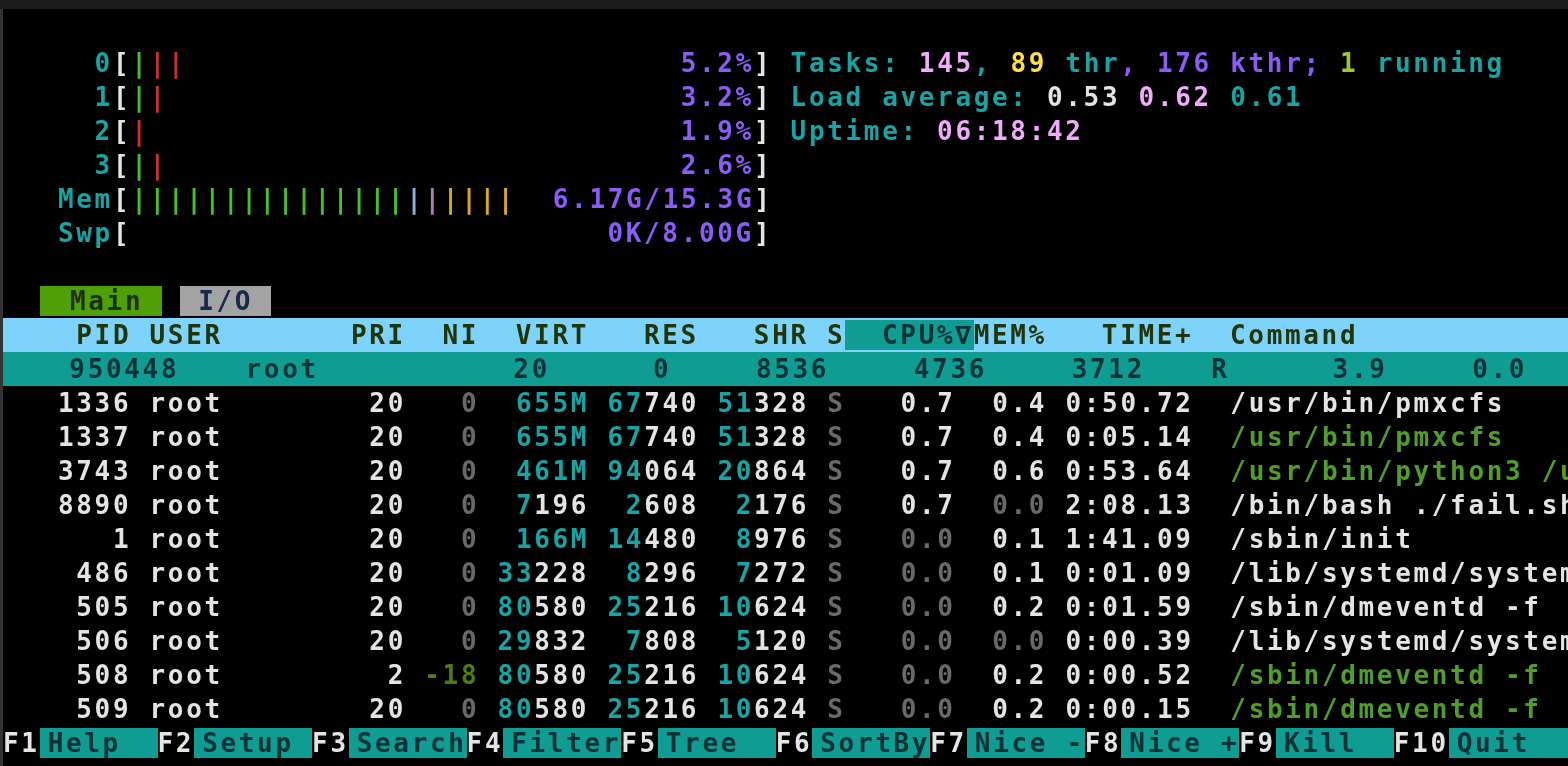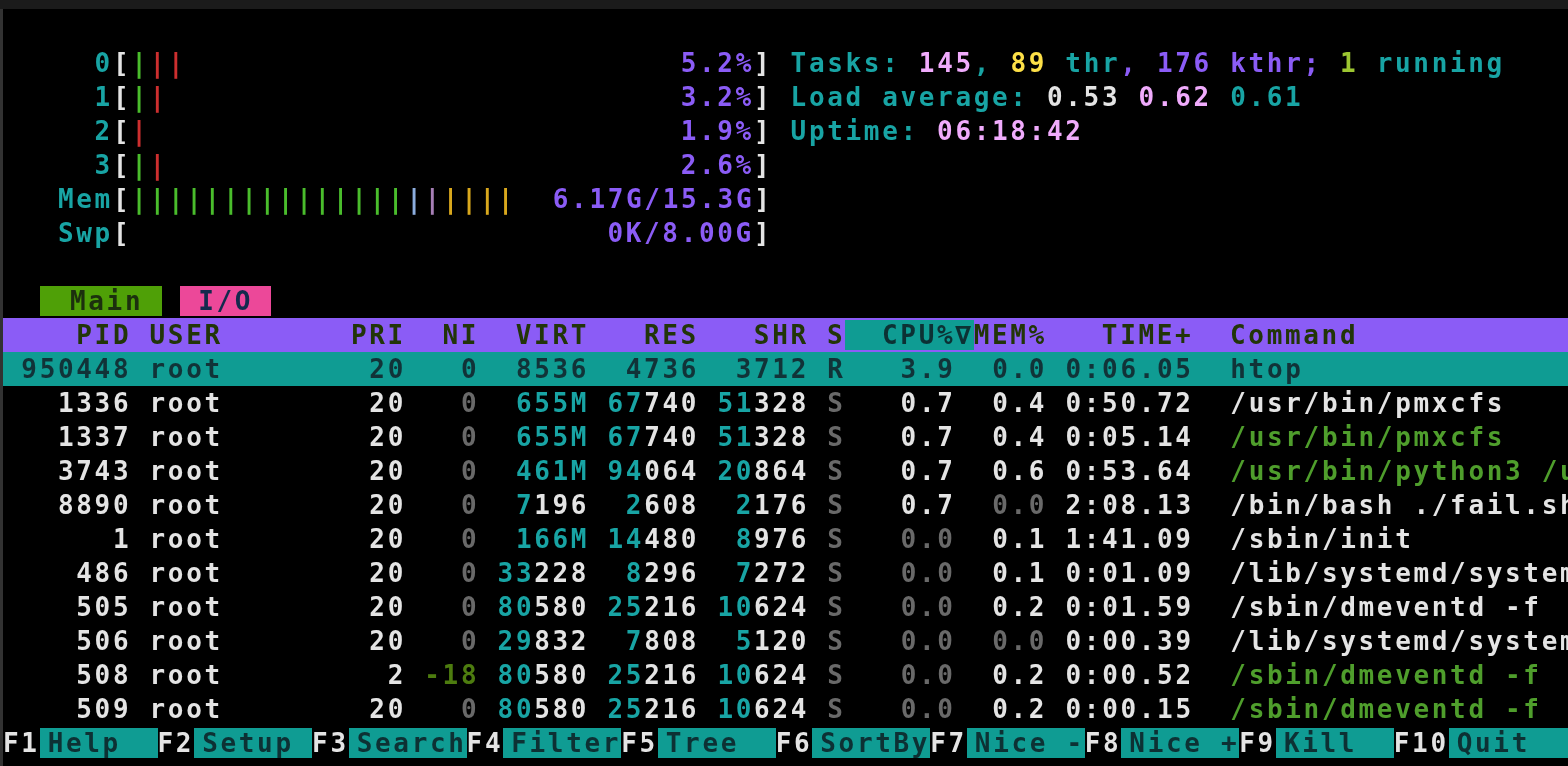--- a/index.html
+++ b/index.html
@@ -15,33 +15,33 @@
   
   .w{color:#e4e4e4;}
   .dim{color:#696969;}
   .gray{color:#8b5cf6;}
   .teal{color:#18a4a4;}
   .bcyan{color:#f0abfc;}
   .grn{color:#fde047;}
   .lime{color:#9cc631;}
   .red{color:#4d7c0f;}
   .cgrn{color:#4f9e2c;}
-  .sel{color:#113338;}
+  .sel{color:#113338;margin-left:48px;}
   
   .tg{color:#4abd2c;}
   .tr{color:#cd2f2f;}
   .tb{color:#8cadde;}
   .tp{color:#a77fb6;}
   .ty{color:#d9a81d;}
   
-  .hdr{background:#8b5cf6;color:#223509;width:1565px;}
+  .hdr{background:#7dd3fc;color:#223509;width:1565px;}
   .hdr-sort{background:#0f9c93;color:#0c3134;}
   .rsel{background:#0f9c93;width:1565px;}
   .tab-main{background:#4fa007;color:#1c300e;padding-left:12px;}
-  .tab-io{background:#ec4899;color:#132a4d;}
+  .tab-io{background:#a3a3a3;color:#132a4d;}
   .fkey{color:#e4e4e4;}
   .flabel{background:#0f9c93;color:#0d3134;padding-left:8px;}
 </style>
 </head>
 <body>
 
 <div class="term">
   <div class="edge-top"></div>
   <div class="edge-left"></div>
   <div class="screen" id="screen"><div class="trow"></div><div class="trow">   <span class="teal">  0</span><span class="w">[</span><span class="tg">|</span><span class="tr">|</span><span class="tr">|</span>                           <span class="gray">5.2%</span><span class="w">]</span> <span class="teal">Tasks: </span><span class="bcyan">145</span><span class="teal">, </span><span class="grn">89</span><span class="teal"> thr</span><span class="gray">, 176 kthr; </span><span class="lime">1</span><span class="teal"> running</span></div><div class="trow">   <span class="teal">  1</span><span class="w">[</span><span class="tg">|</span><span class="tr">|</span>                            <span class="gray">3.2%</span><span class="w">]</span> <span class="teal">Load average: </span><span class="w">0.53 </span><span class="bcyan">0.62 </span><span class="teal">0.61</span></div><div class="trow">   <span class="teal">  2</span><span class="w">[</span><span class="tr">|</span>                             <span class="gray">1.9%</span><span class="w">]</span> <span class="teal">Uptime: </span><span class="bcyan">06:18:42</span></div><div class="trow">   <span class="teal">  3</span><span class="w">[</span><span class="tg">|</span><span class="tr">|</span>                            <span class="gray">2.6%</span><span class="w">]</span></div><div class="trow">   <span class="teal">Mem</span><span class="w">[</span><span class="tg">|</span><span class="tg">|</span><span class="tg">|</span><span class="tg">|</span><span class="tg">|</span><span class="tg">|</span><span class="tg">|</span><span class="tg">|</span><span class="tg">|</span><span class="tg">|</span><span class="tg">|</span><span class="tg">|</span><span class="tg">|</span><span class="tg">|</span><span class="tg">|</span><span class="tb">|</span><span class="tp">|</span><span class="ty">|</span><span class="ty">|</span><span class="ty">|</span><span class="ty">|</span>  <span class="gray">6.17G/15.3G</span><span class="w">]</span></div><div class="trow">   <span class="teal">Swp</span><span class="w">[</span>                          <span class="gray">0K/8.00G</span><span class="w">]</span></div><div class="trow"></div><div class="trow">  <span class="tab-main"> Main </span> <span class="tab-io"> I/O </span></div><div class="trow hdr"><span>    PID USER       PRI  NI  VIRT   RES   SHR S</span><span class="hdr-sort">  CPU%∇</span><span>MEM%   TIME+  Command</span>           </div><div class="trow rsel"> <span class="sel">950448</span> <span class="sel">root      </span>  <span class="sel">20</span>   <span class="sel">0</span>  <span class="sel">8536</span>  <span class="sel">4736</span>  <span class="sel">3712</span> <span class="sel">R</span>   <span class="sel">3.9</span>  <span class="sel">0.0</span> <span class="sel">0:06.05</span>  <span class="sel">htop</span></div><div class="trow">   <span class="w">1336</span> <span class="w">root      </span>  <span class="w">20</span>   <span class="dim">0</span>  <span class="teal">655M</span> <span class="teal">67</span><span class="w">740</span> <span class="teal">51</span><span class="w">328</span> <span class="dim">S</span>   <span class="w">0.7</span>  <span class="w">0.4</span> <span class="w">0:50.72</span>  <span class="w">/usr/bin/pmxcfs</span></div><div class="trow">   <span class="w">1337</span> <span class="w">root      </span>  <span class="w">20</span>   <span class="dim">0</span>  <span class="teal">655M</span> <span class="teal">67</span><span class="w">740</span> <span class="teal">51</span><span class="w">328</span> <span class="dim">S</span>   <span class="w">0.7</span>  <span class="w">0.4</span> <span class="w">0:05.14</span>  <span class="cgrn">/usr/bin/pmxcfs</span></div><div class="trow">   <span class="w">3743</span> <span class="w">root      </span>  <span class="w">20</span>   <span class="dim">0</span>  <span class="teal">461M</span> <span class="teal">94</span><span class="w">064</span> <span class="teal">20</span><span class="w">864</span> <span class="dim">S</span>   <span class="w">0.7</span>  <span class="w">0.6</span> <span class="w">0:53.64</span>  <span class="cgrn">/usr/bin/python3 /u</span></div><div class="trow">   <span class="w">8890</span> <span class="w">root      </span>  <span class="w">20</span>   <span class="dim">0</span>  <span class="teal">7</span><span class="w">196</span>  <span class="teal">2</span><span class="w">608</span>  <span class="teal">2</span><span class="w">176</span> <span class="dim">S</span>   <span class="w">0.7</span>  <span class="dim">0.0</span> <span class="w">2:08.13</span>  <span class="w">/bin/bash ./fail.sh</span></div><div class="trow">      <span class="w">1</span> <span class="w">root      </span>  <span class="w">20</span>   <span class="dim">0</span>  <span class="teal">166M</span> <span class="teal">14</span><span class="w">480</span>  <span class="teal">8</span><span class="w">976</span> <span class="dim">S</span>   <span class="dim">0.0</span>  <span class="w">0.1</span> <span class="w">1:41.09</span>  <span class="w">/sbin/init</span></div><div class="trow">    <span class="w">486</span> <span class="w">root      </span>  <span class="w">20</span>   <span class="dim">0</span> <span class="teal">33</span><span class="w">228</span>  <span class="teal">8</span><span class="w">296</span>  <span class="teal">7</span><span class="w">272</span> <span class="dim">S</span>   <span class="dim">0.0</span>  <span class="w">0.1</span> <span class="w">0:01.09</span>  <span class="w">/lib/systemd/system</span></div><div class="trow">    <span class="w">505</span> <span class="w">root      </span>  <span class="w">20</span>   <span class="dim">0</span> <span class="teal">80</span><span class="w">580</span> <span class="teal">25</span><span class="w">216</span> <span class="teal">10</span><span class="w">624</span> <span class="dim">S</span>   <span class="dim">0.0</span>  <span class="w">0.2</span> <span class="w">0:01.59</span>  <span class="w">/sbin/dmeventd -f</span></div><div class="trow">    <span class="w">506</span> <span class="w">root      </span>  <span class="w">20</span>   <span class="dim">0</span> <span class="teal">29</span><span class="w">832</span>  <span class="teal">7</span><span class="w">808</span>  <span class="teal">5</span><span class="w">120</span> <span class="dim">S</span>   <span class="dim">0.0</span>  <span class="dim">0.0</span> <span class="w">0:00.39</span>  <span class="w">/lib/systemd/system</span></div><div class="trow">    <span class="w">508</span> <span class="w">root      </span>   <span class="w">2</span> <span class="red">-18</span> <span class="teal">80</span><span class="w">580</span> <span class="teal">25</span><span class="w">216</span> <span class="teal">10</span><span class="w">624</span> <span class="dim">S</span>   <span class="dim">0.0</span>  <span class="w">0.2</span> <span class="w">0:00.52</span>  <span class="cgrn">/sbin/dmeventd -f</span></div><div class="trow">    <span class="w">509</span> <span class="w">root      </span>  <span class="w">20</span>   <span class="dim">0</span> <span class="teal">80</span><span class="w">580</span> <span class="teal">25</span><span class="w">216</span> <span class="teal">10</span><span class="w">624</span> <span class="dim">S</span>   <span class="dim">0.0</span>  <span class="w">0.2</span> <span class="w">0:00.15</span>  <span class="cgrn">/sbin/dmeventd -f</span></div><div class="trow"><span><span class="fkey">F1</span><span class="flabel">Help  </span></span><span><span class="fkey">F2</span><span class="flabel">Setup </span></span><span><span class="fkey">F3</span><span class="flabel">Search</span></span><span><span class="fkey">F4</span><span class="flabel">Filter</span></span><span><span class="fkey">F5</span><span class="flabel">Tree  </span></span><span><span class="fkey">F6</span><span class="flabel">SortBy</span></span><span><span class="fkey">F7</span><span class="flabel">Nice -</span></span><span><span class="fkey">F8</span><span class="flabel">Nice +</span></span><span><span class="fkey">F9</span><span class="flabel">Kill  </span></span><span><span class="fkey">F10</span><span class="flabel">Quit      </span></span></div></div>

